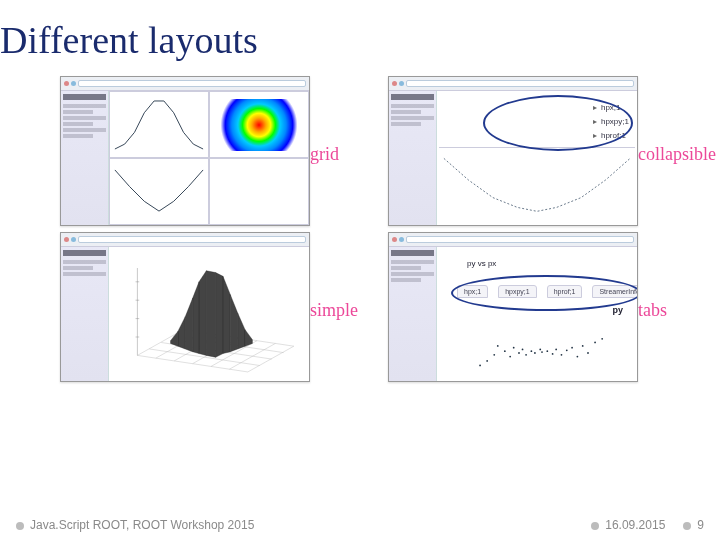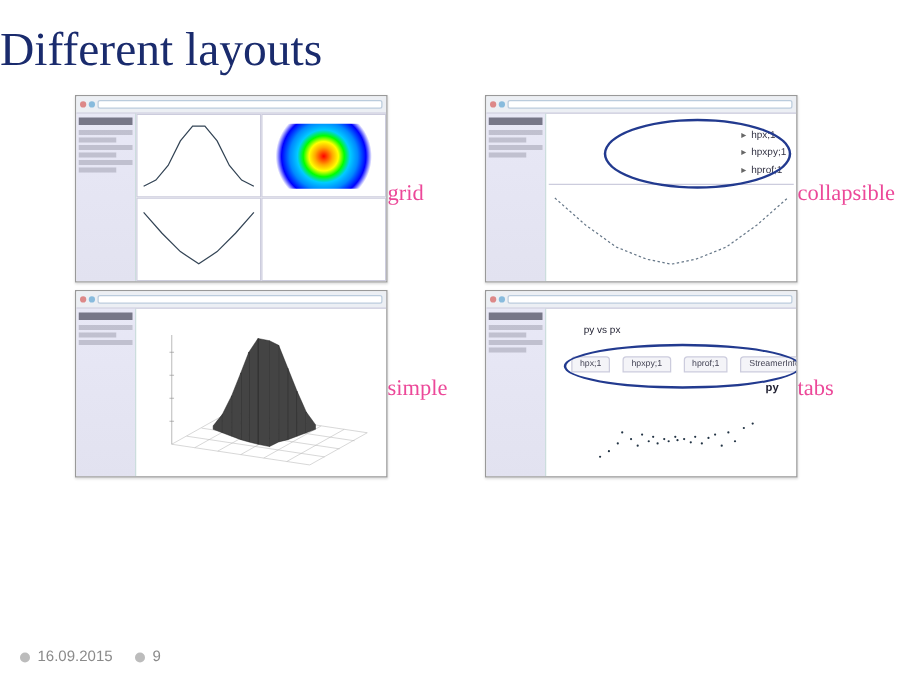--- a/index.html
+++ b/index.html
@@ -318,17 +318,18 @@
           <div class="ellipse-ov" style="left:14px; top:28px; width:190px; height:36px;"></div>
         </div>
       </div>
     </div>
     <div class="caption">tabs</div>
   </div>
 
 </div>
 
 <div class="footer">
+  <span class="bullet">Java.Script ROOT, ROOT Workshop 2015</span>
   <span style="display:flex;gap:18px;">
     <span class="bullet">16.09.2015</span>
     <span class="bullet">9</span>
   </span>
 </div>
 
 </body></html>

